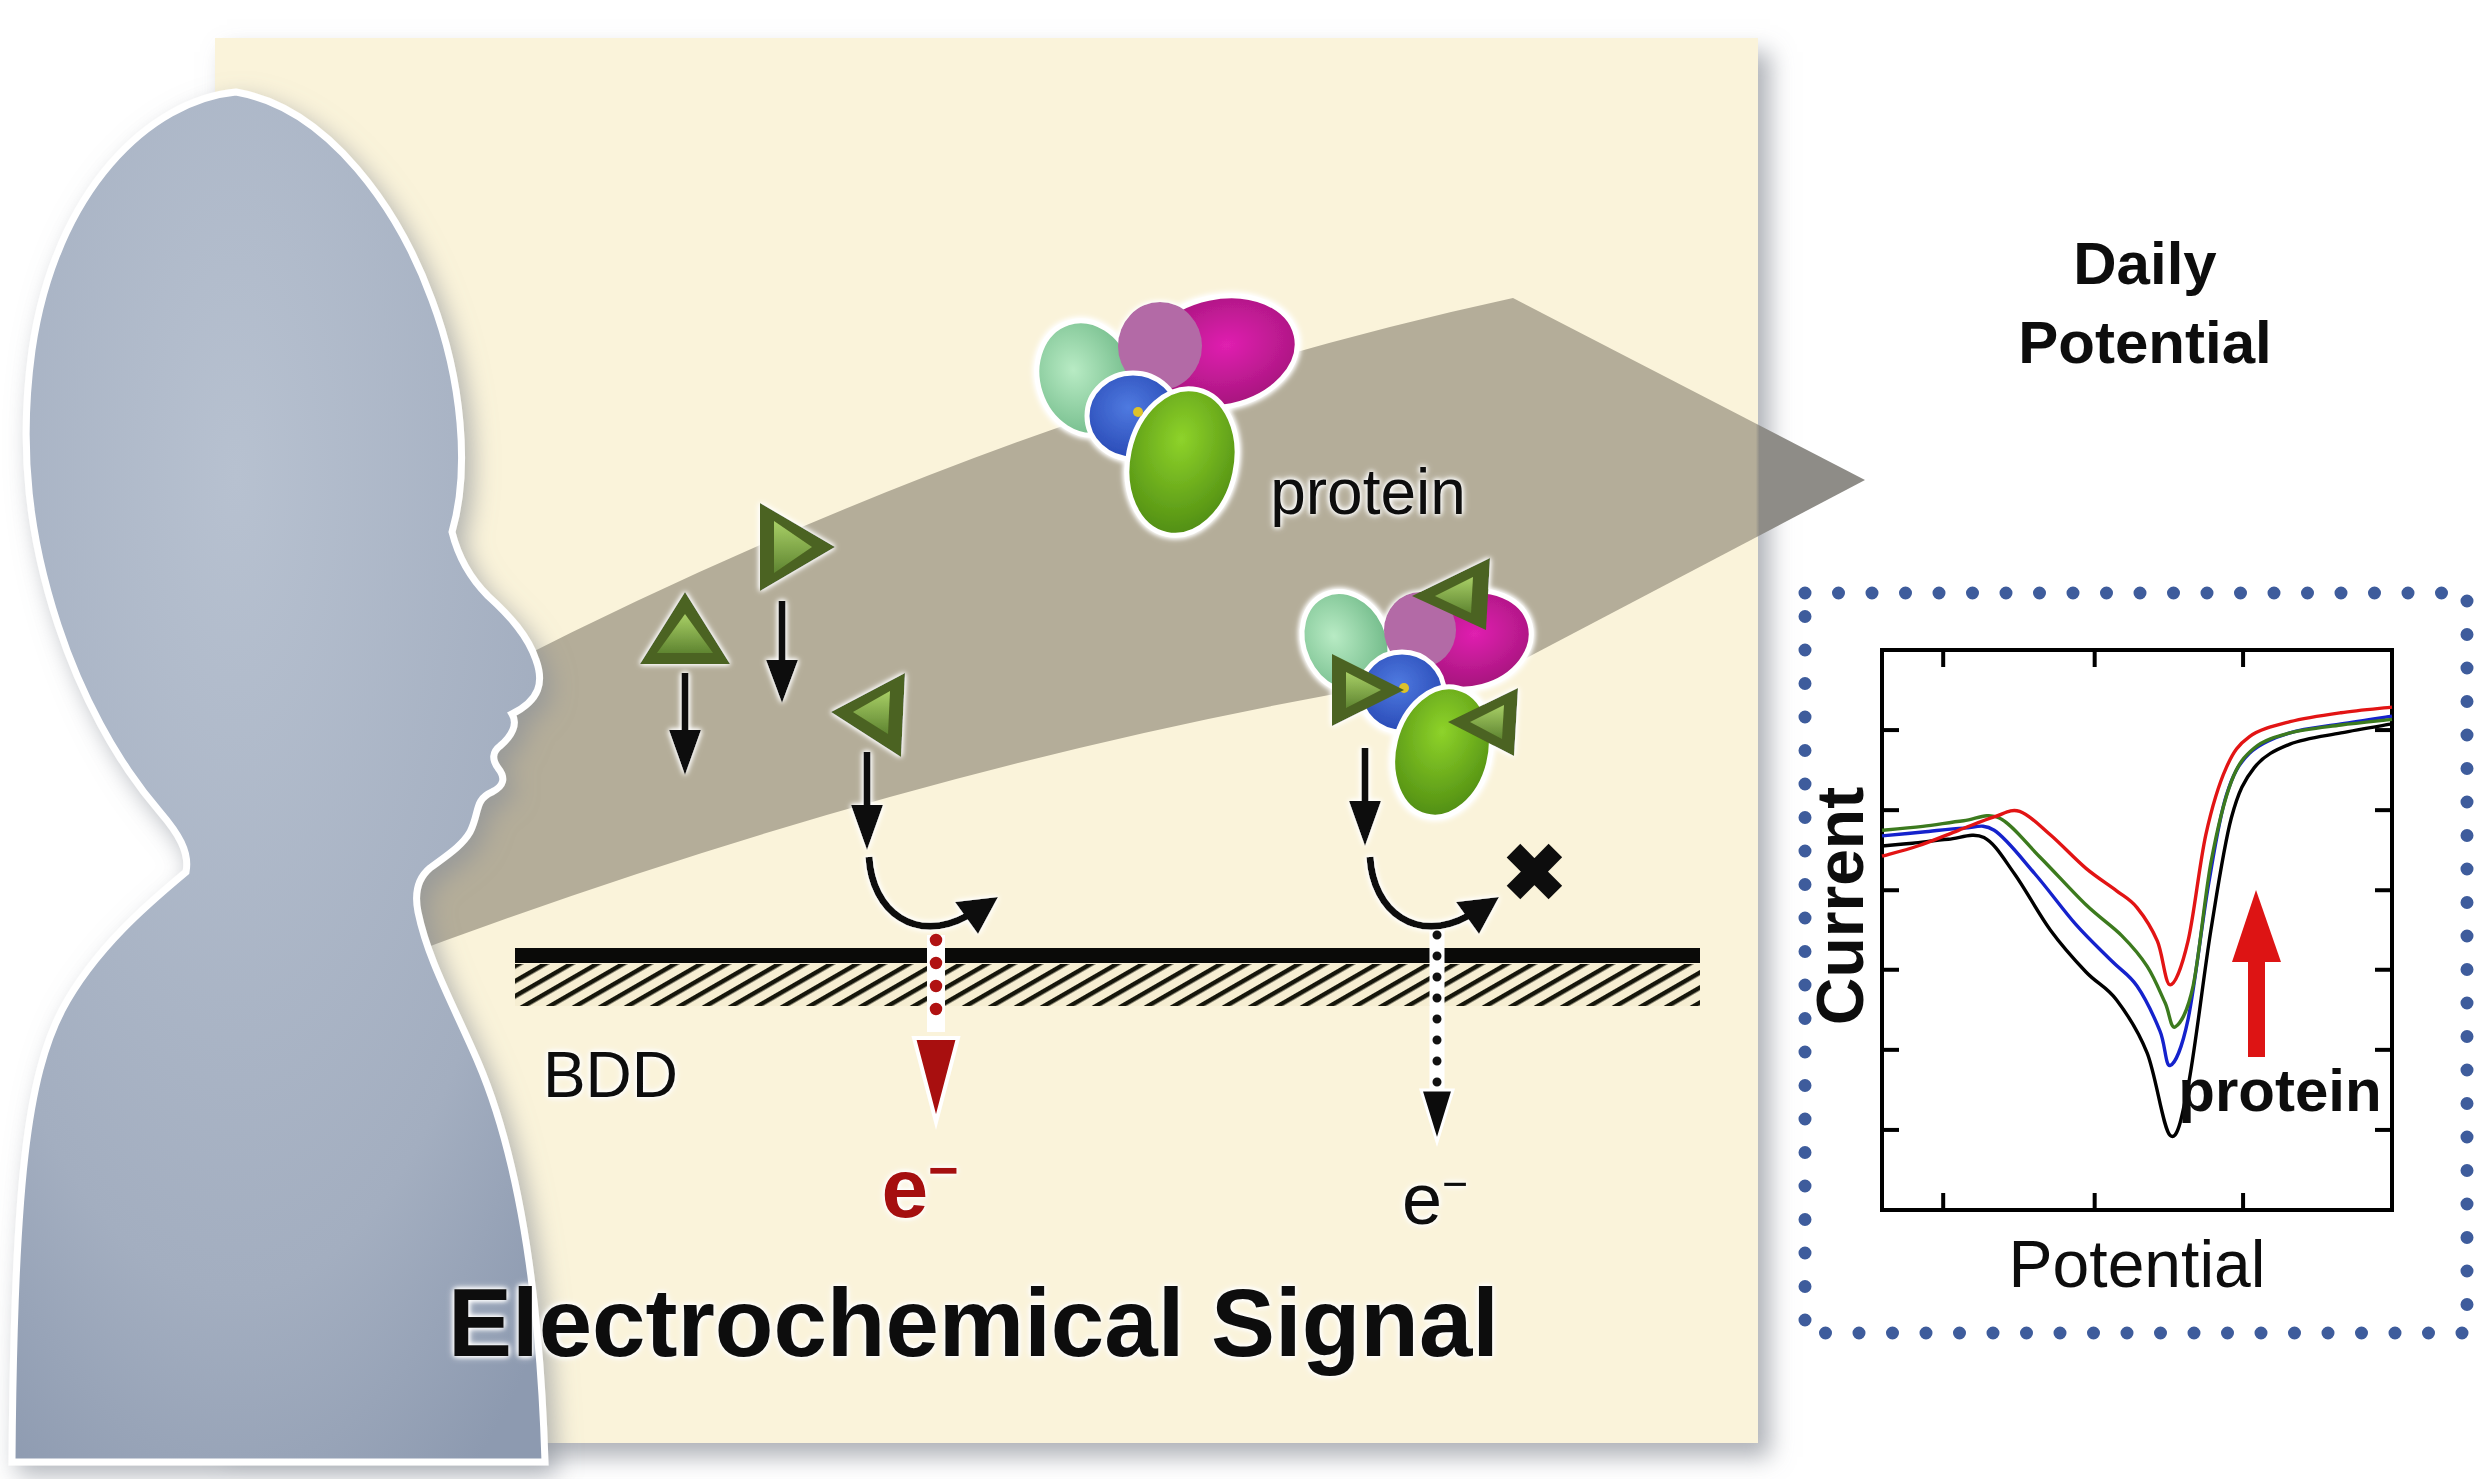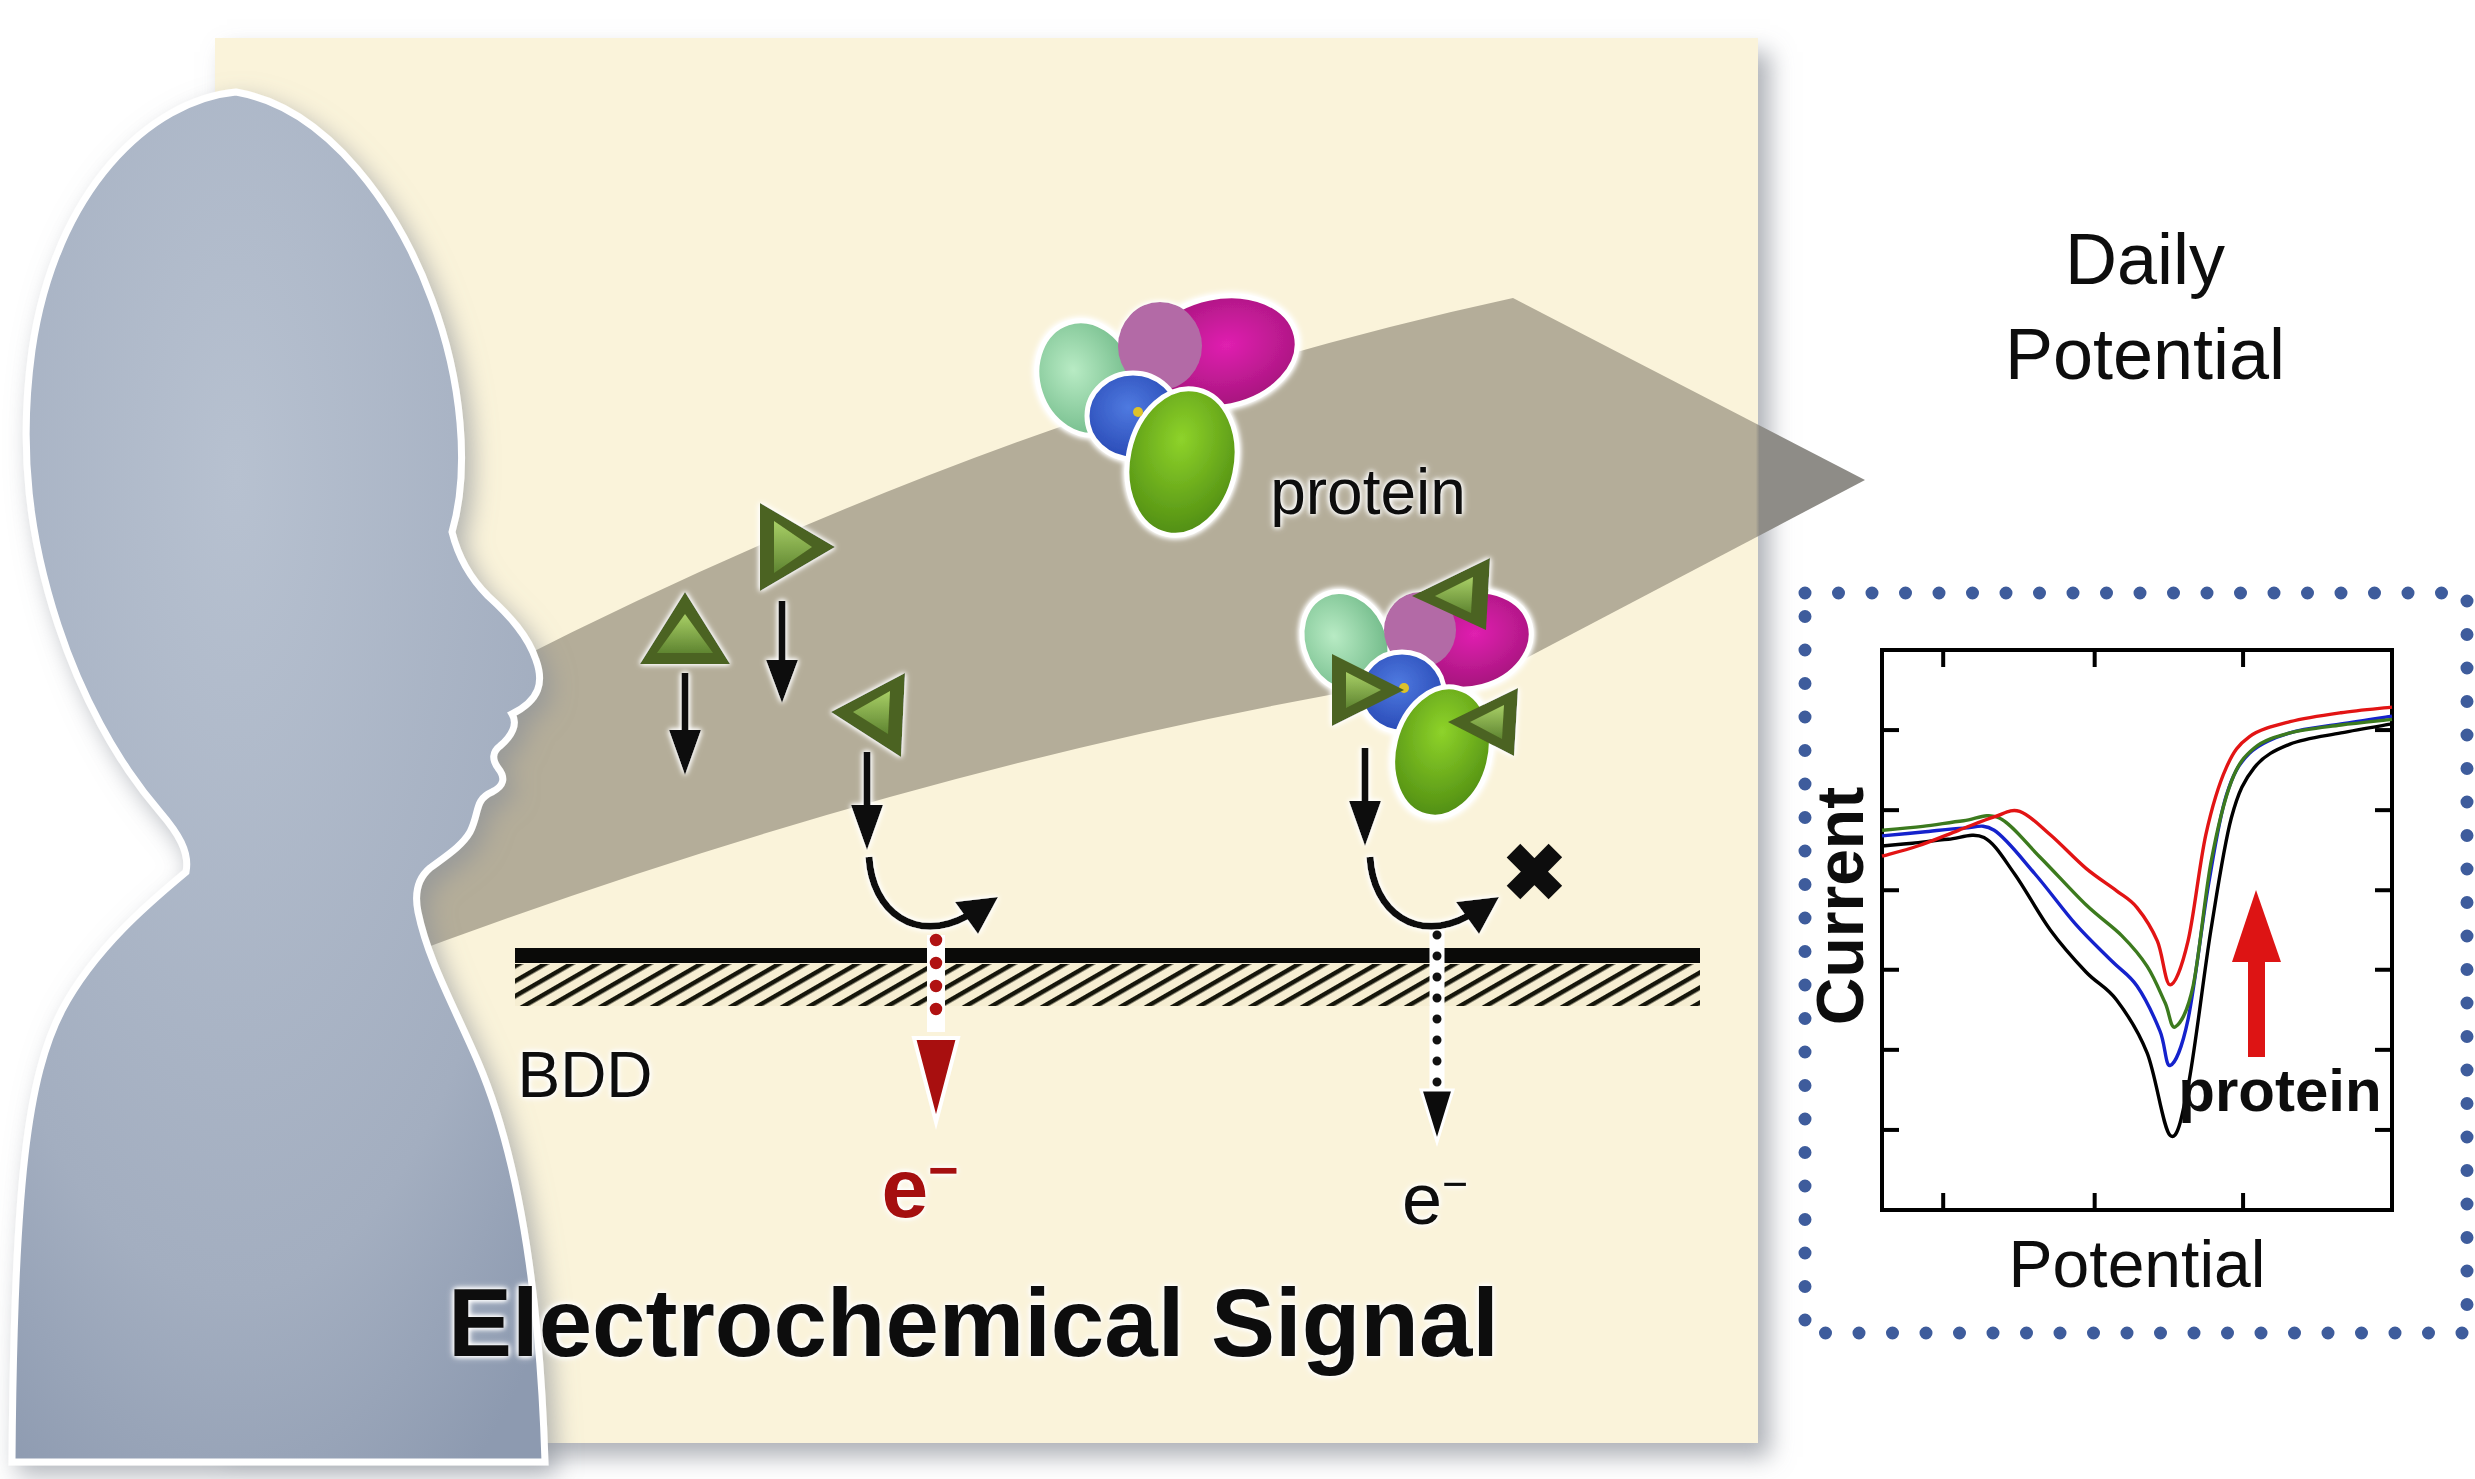--- a/index.html
+++ b/index.html
@@ -5,23 +5,23 @@
   html,body{margin:0;padding:0;background:#fff;}
   #stage{position:relative;width:2475px;height:1479px;background:#fff;overflow:hidden;
          font-family:"Liberation Sans",sans-serif;}
   #panel{position:absolute;left:215px;top:38px;width:1543px;height:1405px;background:#faf3da;
          box-shadow:12px 14px 22px rgba(110,115,125,.55);}
   #scene{position:absolute;left:0;top:0;z-index:2;}
   .lbl{position:absolute;z-index:3;color:#0d0d0d;text-align:center;white-space:nowrap;
        text-shadow:0 0 5px #fff,0 0 5px #fff,0 0 9px #fff;}
   .cbb{left:595px;top:358px;width:190px;font-size:78px;}
   .protein1{left:1248px;top:455px;width:240px;font-size:64px;}
-  .bdd{left:505px;top:1038px;width:160px;font-size:64px;text-align:center;}
+  .bdd{left:518px;top:1038px;width:160px;font-size:64px;text-align:right;}
   .esig{left:202px;top:1268px;width:1543px;font-size:96px;font-weight:bold;}
-  .daily{left:1845px;top:212px;width:600px;font-size:72px;font-weight:normal;line-height:1.32;text-shadow:none;}
+  .daily{left:1845px;top:224px;width:600px;font-size:60px;font-weight:bold;line-height:1.32;text-shadow:none;}
   .eRed{left:820px;top:1140px;width:200px;font-size:84px;font-weight:bold;color:#a50f0f;}
   .eBlk{left:1335px;top:1158px;width:200px;font-size:72px;}
   .cross{left:1487px;top:828px;width:95px;font-size:78px;font-weight:900;text-shadow:none;}
   .cur{left:1690px;top:868px;width:300px;font-size:66px;font-weight:600;transform:rotate(-90deg);text-shadow:none;}
   .pot{left:1882px;top:1226px;width:510px;font-size:66px;font-weight:400;text-shadow:none;}
   .pconc{left:2140px;top:1052px;width:280px;font-size:60px;font-weight:bold;line-height:1.3;text-shadow:none;}
   sup{font-size:62%;}
 </style>
 </head>
 <body>

